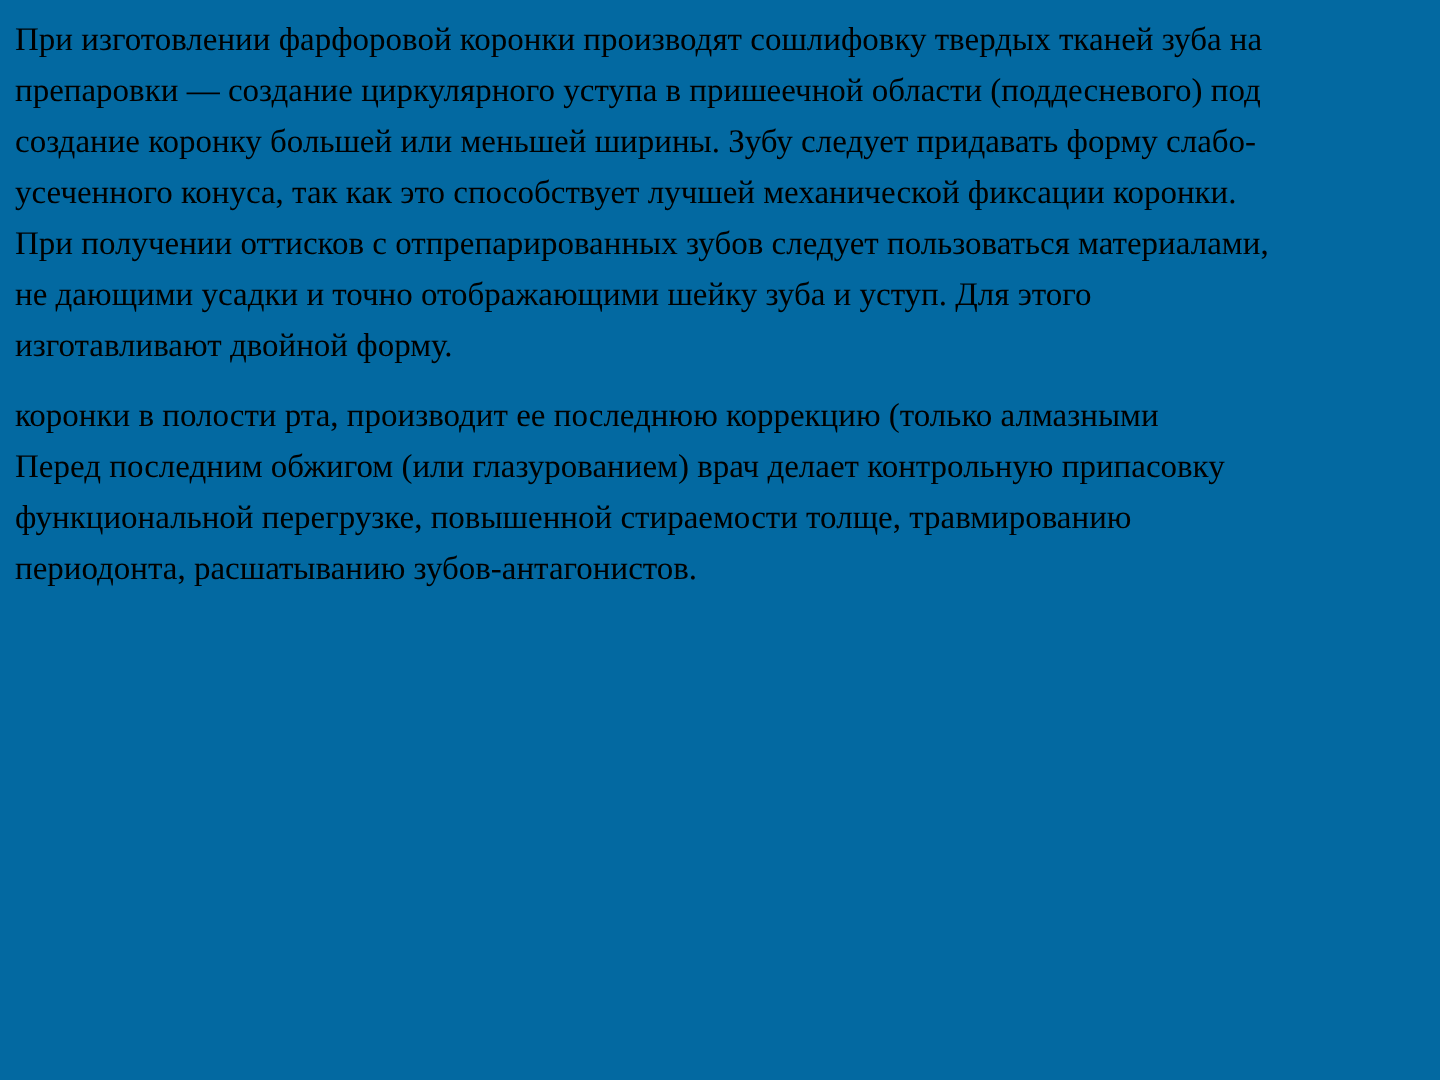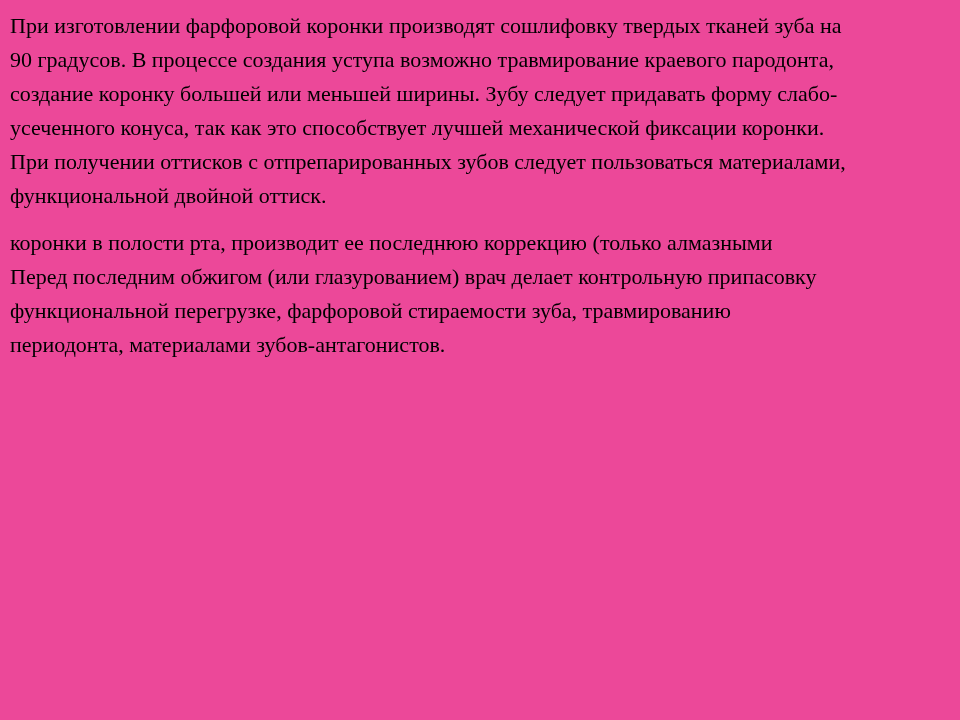--- a/index.html
+++ b/index.html
@@ -4,21 +4,21 @@
 <style>
   html, body {
     margin: 0;
     padding: 0;
     background: #ffffff;
   }
   .page {
     position: relative;
     width: 960px;
     height: 720px;
-    background: #ec4899;
+    background: #0369a1;
     overflow: hidden;
     box-sizing: border-box;
     padding: 9px 18px 0 10px;
     font-family: "Liberation Serif", "DejaVu Serif", serif;
     font-size: 22px;
     line-height: 34px;
     color: #000000;
   }
   .paragraph {
     margin: 0 0 13px 0;
@@ -27,28 +27,29 @@
     white-space: nowrap;
   }
 </style>
 </head>
 <body>
 
 <div class="page">
 
   <div class="paragraph">
     <div class="line">При изготовлении фарфоровой коронки производят сошлифовку твердых тканей зуба на</div>
-    <div class="line">90 градусов. В процессе создания уступа возможно травмирование краевого пародонта,</div>
+    <div class="line">препаровки — создание циркулярного уступа в пришеечной области (поддесневого) под</div>
     <div class="line">создание коронку большей или меньшей ширины. Зубу следует придавать форму слабо-</div>
     <div class="line">усеченного конуса, так как это способствует лучшей механической фиксации коронки.</div>
     <div class="line">При получении оттисков с отпрепарированных зубов следует пользоваться материалами,</div>
-    <div class="line">функциональной двойной оттиск.</div>
+    <div class="line">не дающими усадки и точно отображающими шейку зуба и уступ. Для этого</div>
+    <div class="line">изготавливают двойной форму.</div>
   </div>
 
   <div class="paragraph">
     <div class="line">коронки в полости рта, производит ее последнюю коррекцию (только алмазными</div>
     <div class="line">Перед последним обжигом (или глазурованием) врач делает контрольную припасовку</div>
-    <div class="line">функциональной перегрузке, фарфоровой стираемости зуба, травмированию</div>
-    <div class="line">периодонта, материалами зубов-антагонистов.</div>
+    <div class="line">функциональной перегрузке, повышенной стираемости толще, травмированию</div>
+    <div class="line">периодонта, расшатыванию зубов-антагонистов.</div>
   </div>
 
 
 </div>
 
 </body></html>

